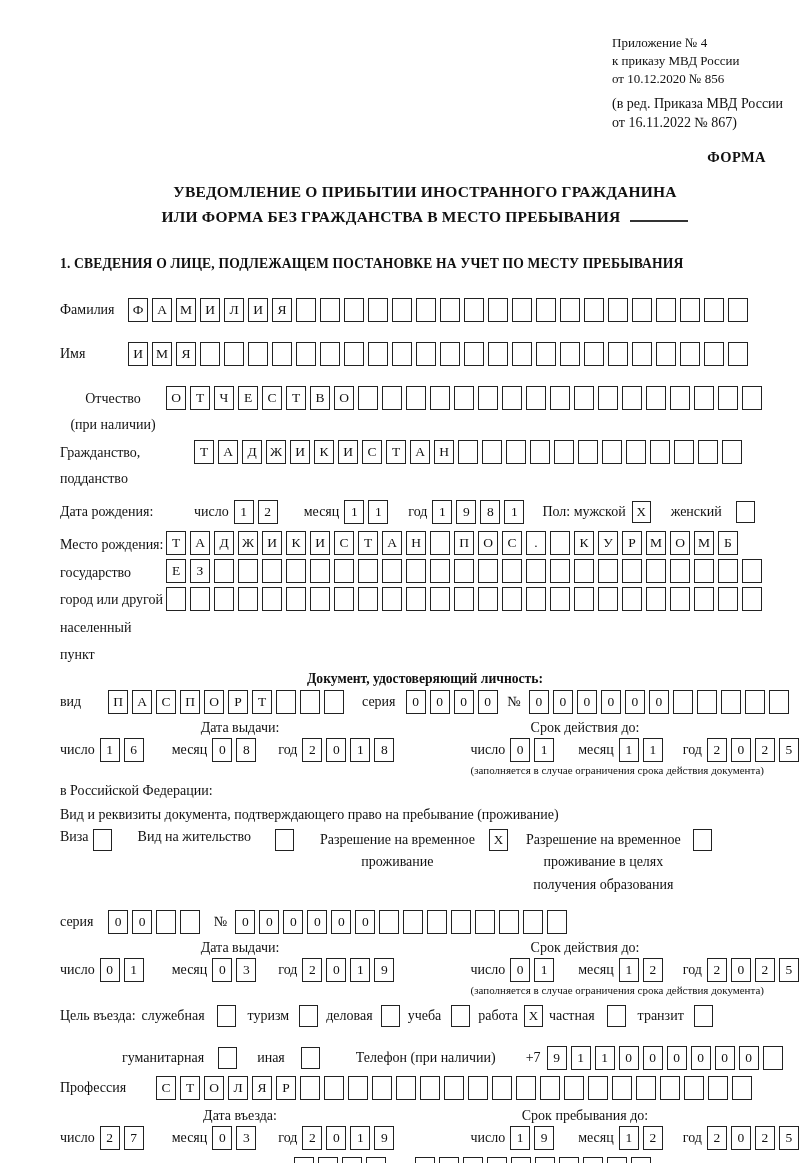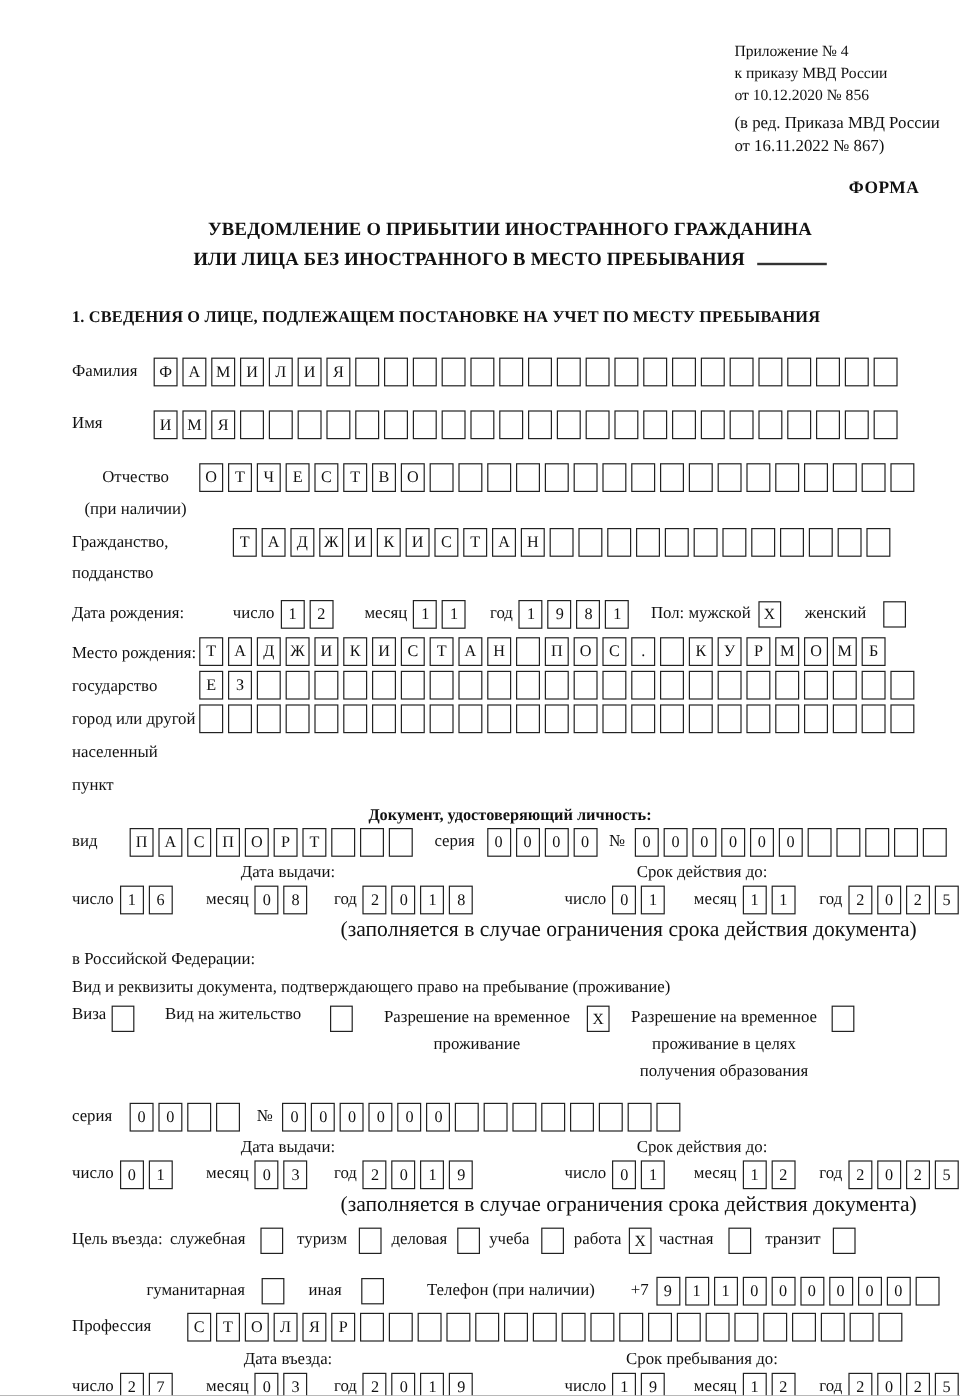--- a/index.html
+++ b/index.html
@@ -28,21 +28,21 @@
   .cells { display:flex; flex:none; }
   .cell {
     width:20px; height:24px; border:1.6px solid #222; margin-right:4px;
     display:flex; align-items:center; justify-content:center;
     font-size:13.5px; flex:none; background:#fff;
   }
   .chk {
     width:19px; height:22px; border:1.6px solid #222; display:inline-flex;
     align-items:center; justify-content:center; font-size:13px; flex:none; background:#fff;
   }
-  .note { font-size:18px; }
+  .note { font-size:11px; }
   .ctr { text-align:center; }
   .dg { display:inline-flex; align-items:center; }
   .dg .lbl { margin-right:5px; }
   .dg .lbl + .cells { margin-right:10px; }
   .stack { display:flex; flex-direction:column; }
   .stack .cells { margin-bottom:4px; }
 </style>
 </head>
 <body>
 
@@ -53,21 +53,21 @@
     <div>к приказу МВД России</div>
     <div>от 10.12.2020 № 856</div>
     <div class="amend first">(в ред. Приказа МВД России</div>
     <div class="amend">от 16.11.2022 № 867)</div>
   </div>
   <div class="forma">ФОРМА</div>
 
   <div class="title">
     <div>УВЕДОМЛЕНИЕ О ПРИБЫТИИ ИНОСТРАННОГО ГРАЖДАНИНА</div>
     <div>
-      <span>ИЛИ ЛИЦА БЕЗ ИНОСТРАННОГО В МЕСТО ПРЕБЫВАНИЯ</span><span class="blank-line"></span>
+      <span>ИЛИ ФОРМА БЕЗ ГРАЖДАНСТВА В МЕСТО ПРЕБЫВАНИЯ</span><span class="blank-line"></span>
     </div>
   </div>
 
   <div class="sec-title">1. СВЕДЕНИЯ О ЛИЦЕ, ПОДЛЕЖАЩЕМ ПОСТАНОВКЕ НА УЧЕТ ПО МЕСТУ ПРЕБЫВАНИЯ</div>
 
   <div class="frow" style="margin-top:26px;">
     <div class="lbl" style="width:68px;">Фамилия</div>
     <div class="cells">
         <span class="cell">Ф</span>
         <span class="cell">А</span>

